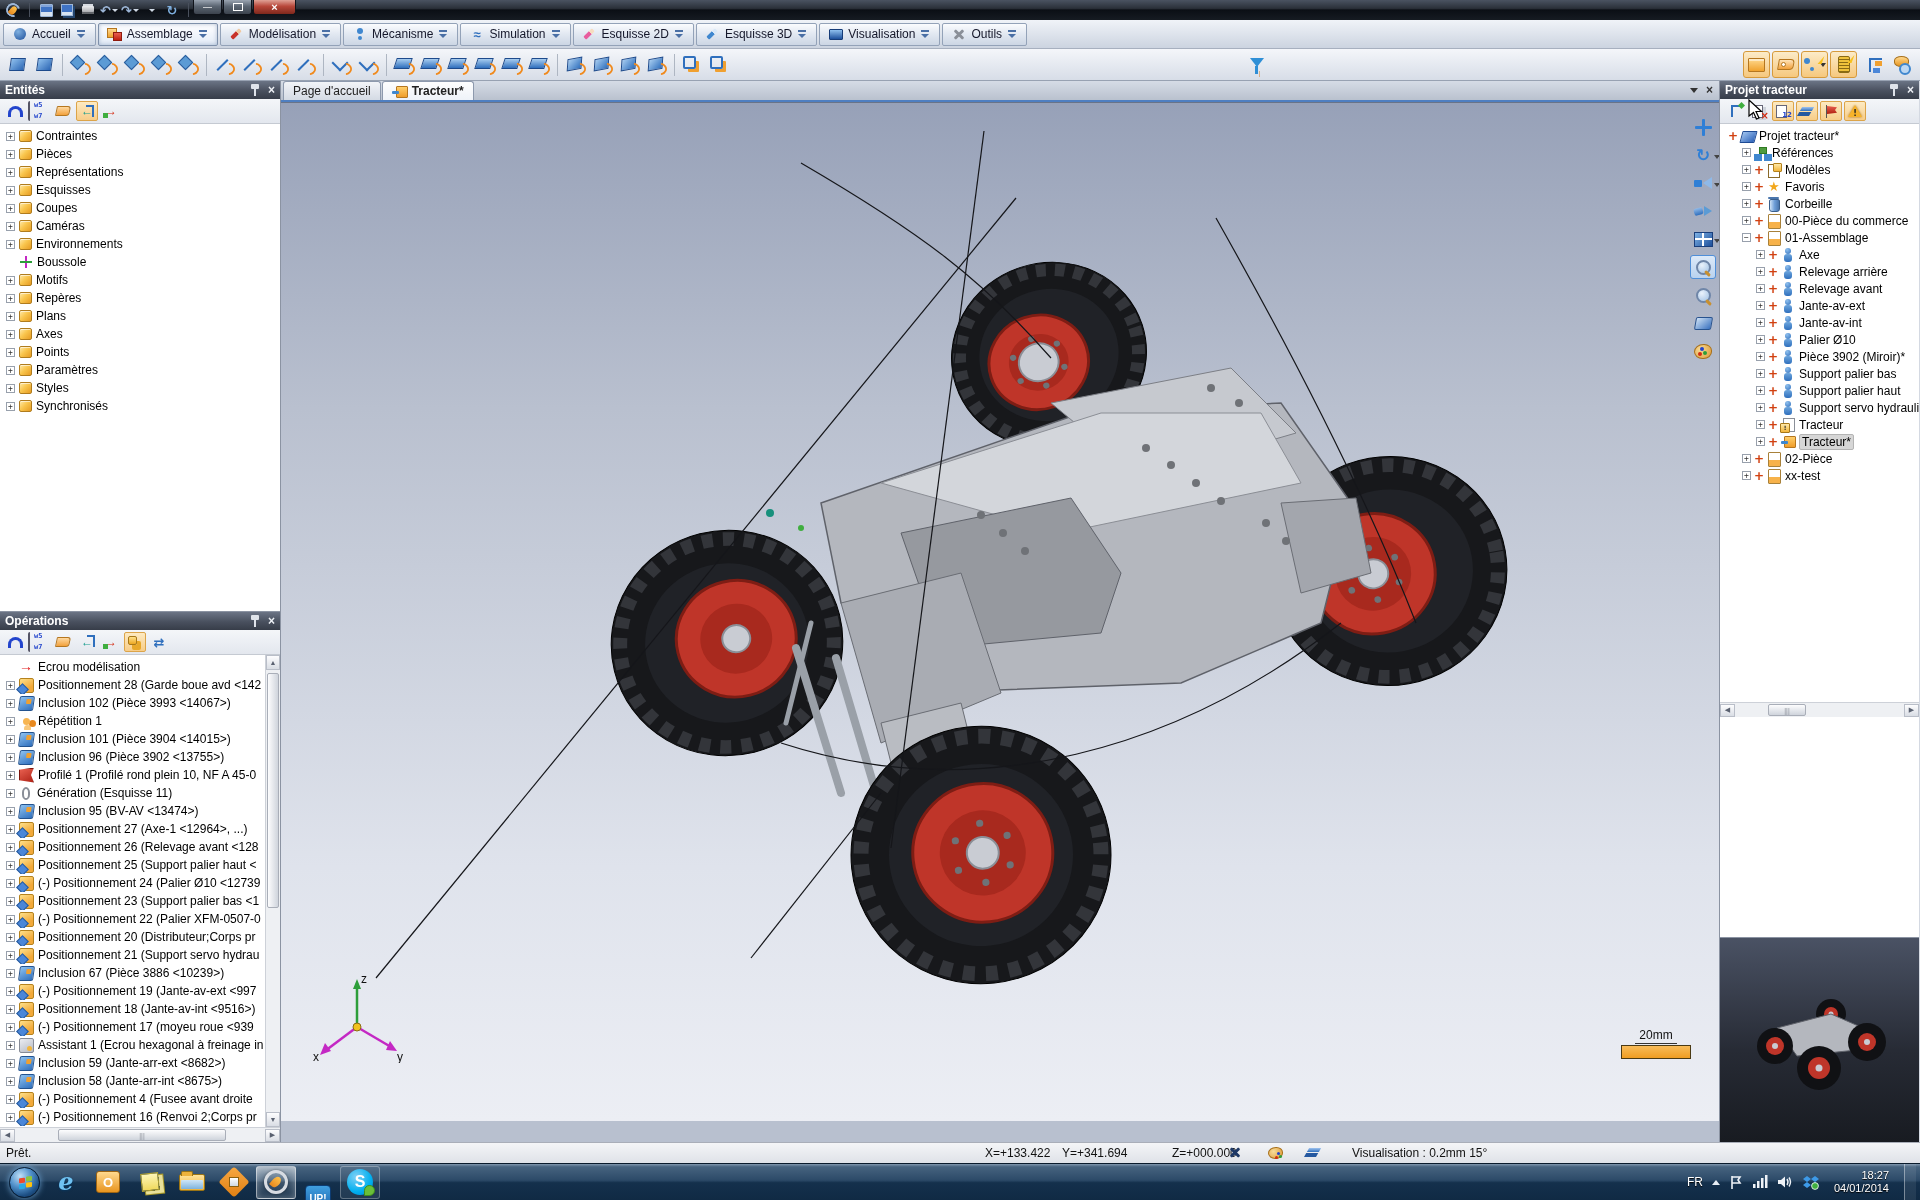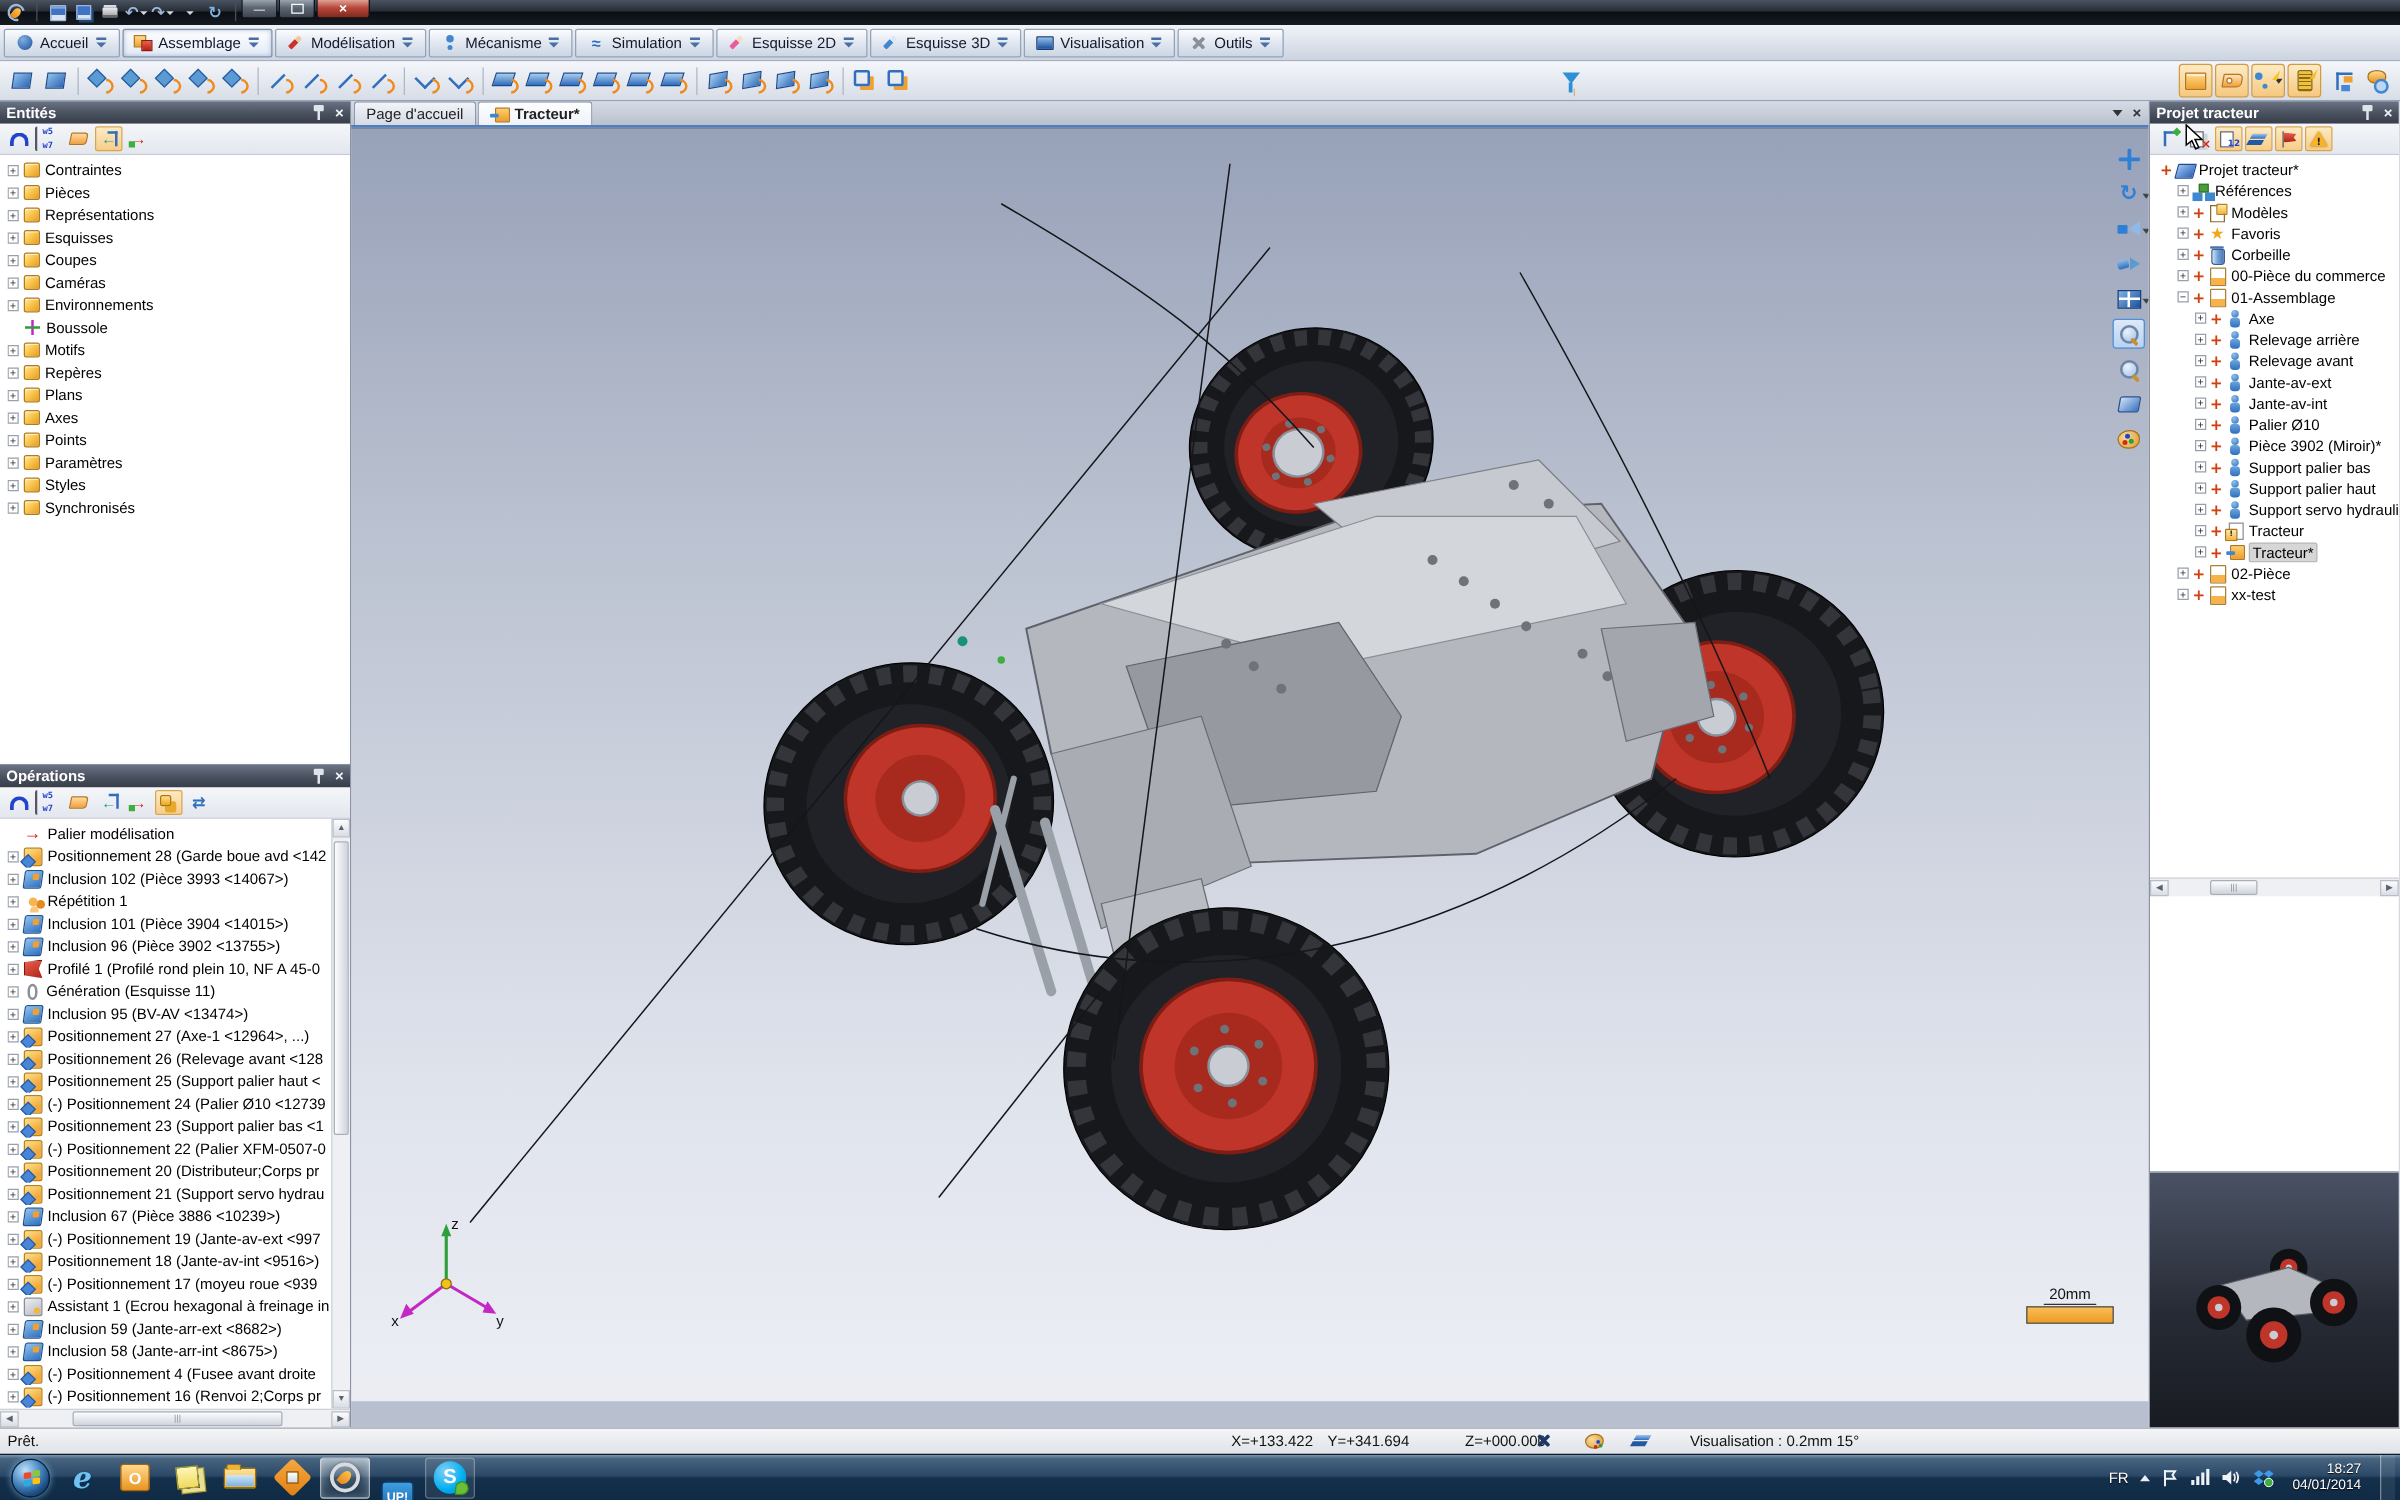--- a/index.html
+++ b/index.html
@@ -513,21 +513,21 @@
             <span class="pti pi-import"></span>
             <span class="pti pi-export"></span>
             <span class="pti pi-group hl"></span>
             <span class="pti pi-swap"></span>
           </div>
         <div style="flex:1;position:relative;overflow:hidden;">
           <div class="tree" id="ops-list" style="position:absolute;inset:0 15px 0 0;">
               <div class="trow">
                 <span class="expgap"></span>
                 <span class="opi op-step"></span>
-                <span>Palier modélisation</span>
+                <span>Ecrou modélisation</span>
               </div>
               <div class="trow">
                 <span class="exp">+</span>
                 <span class="opi op-pos"></span>
                 <span>Positionnement 28 (Garde boue avd &lt;142</span>
               </div>
               <div class="trow">
                 <span class="exp">+</span>
                 <span class="opi op-inc"></span>
                 <span>Inclusion 102 (Pièce 3993 &lt;14067&gt;)</span>

